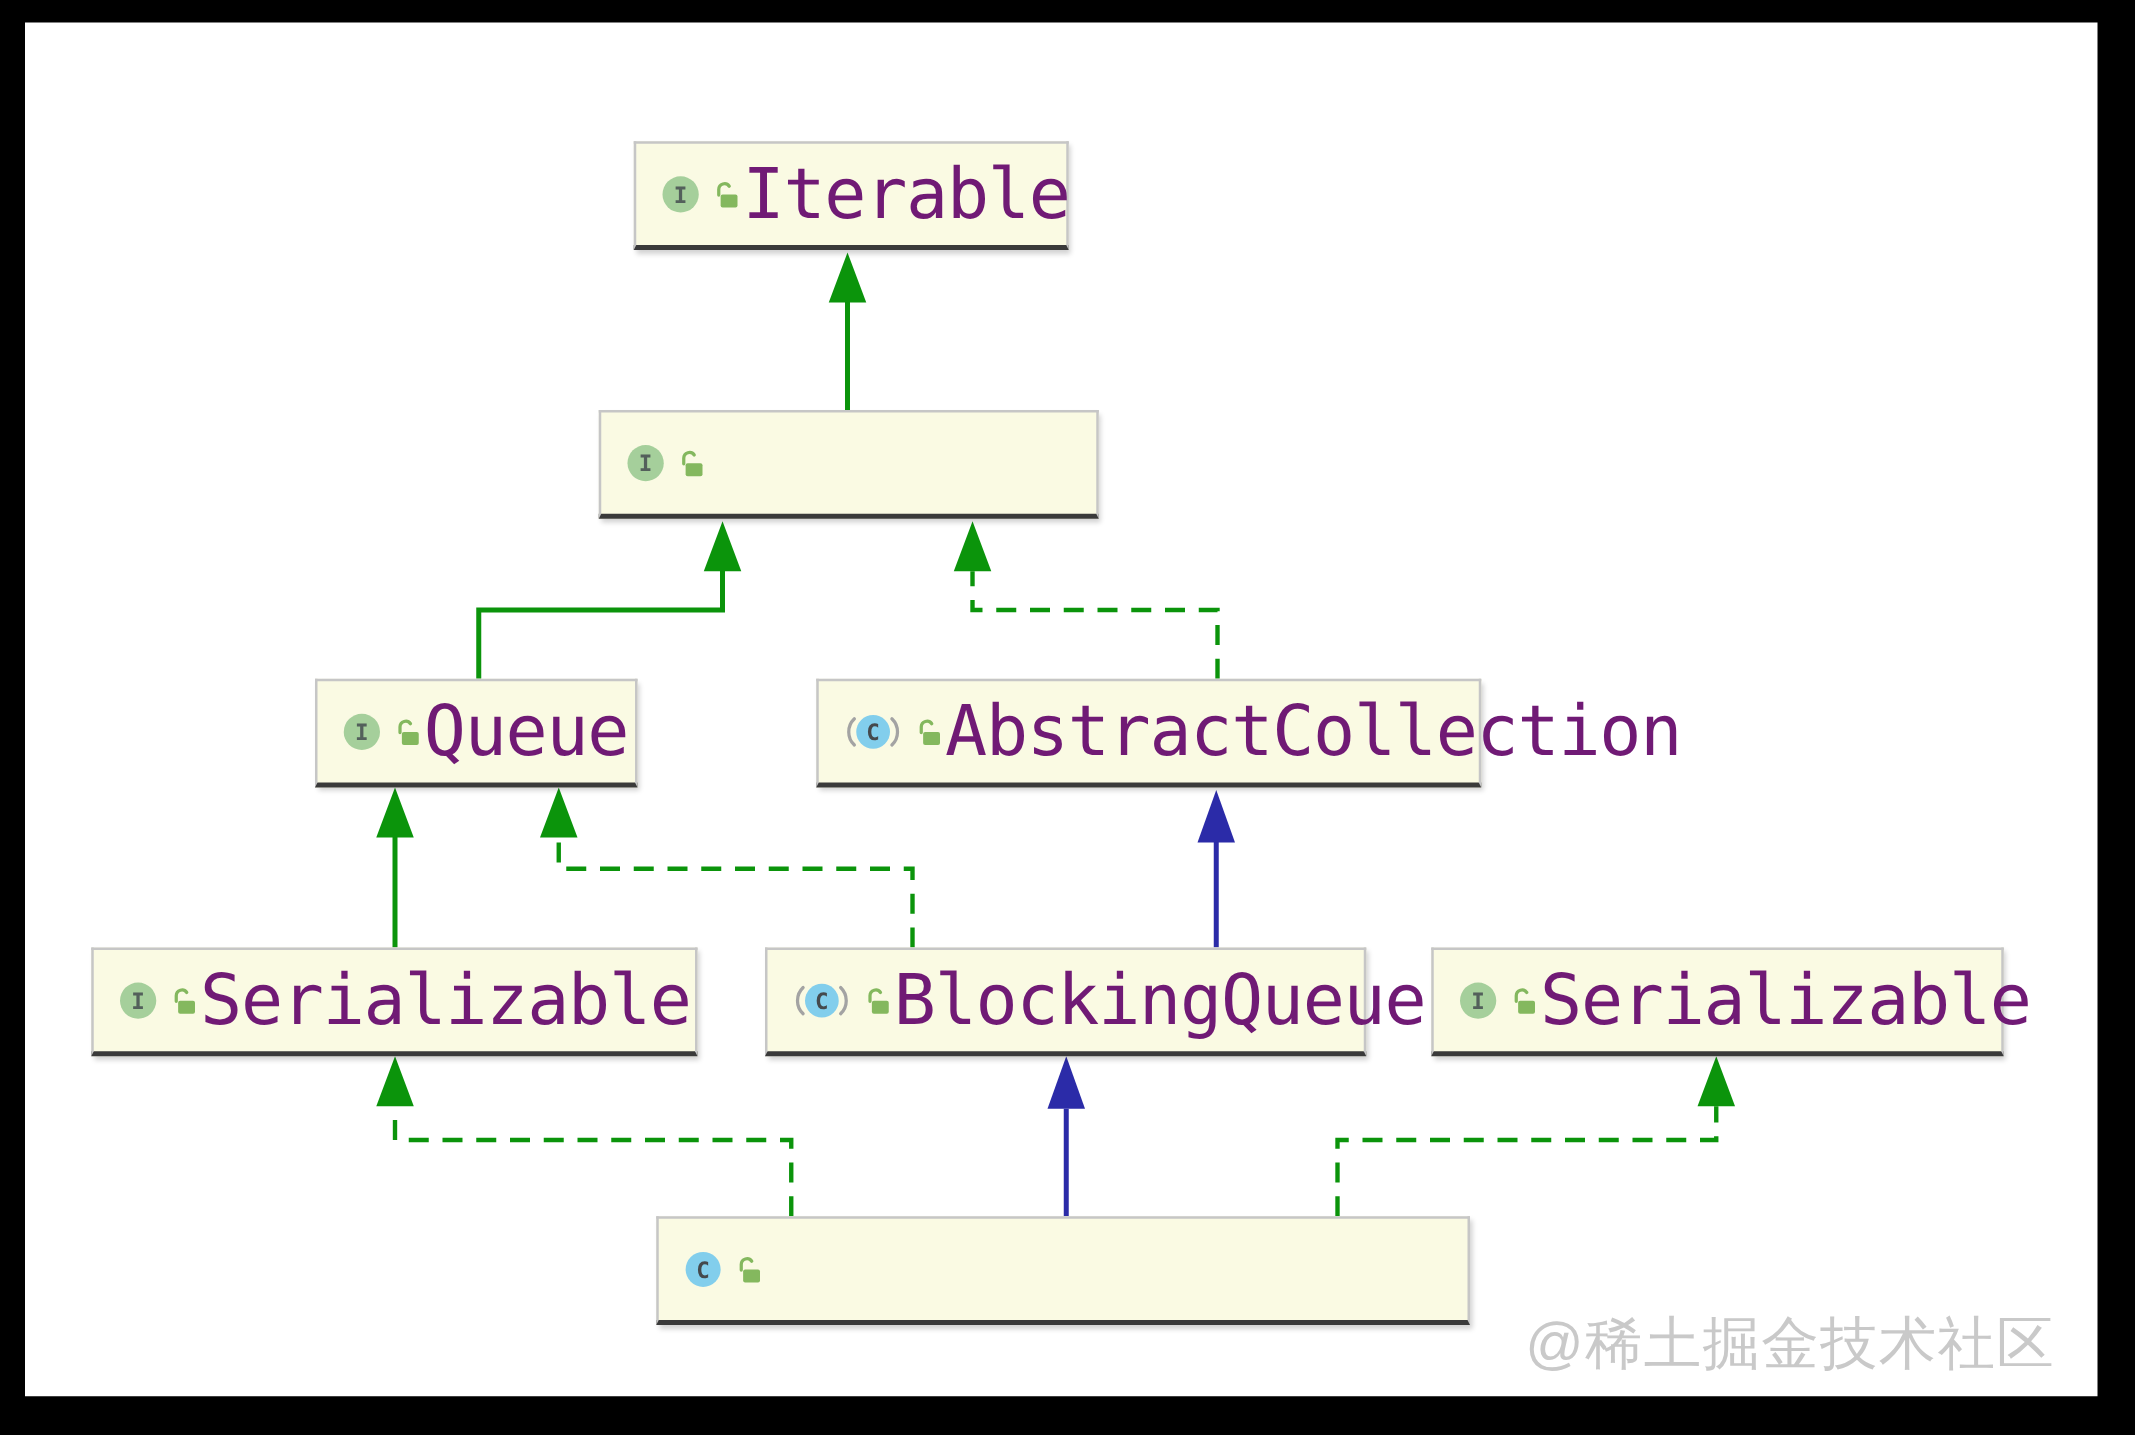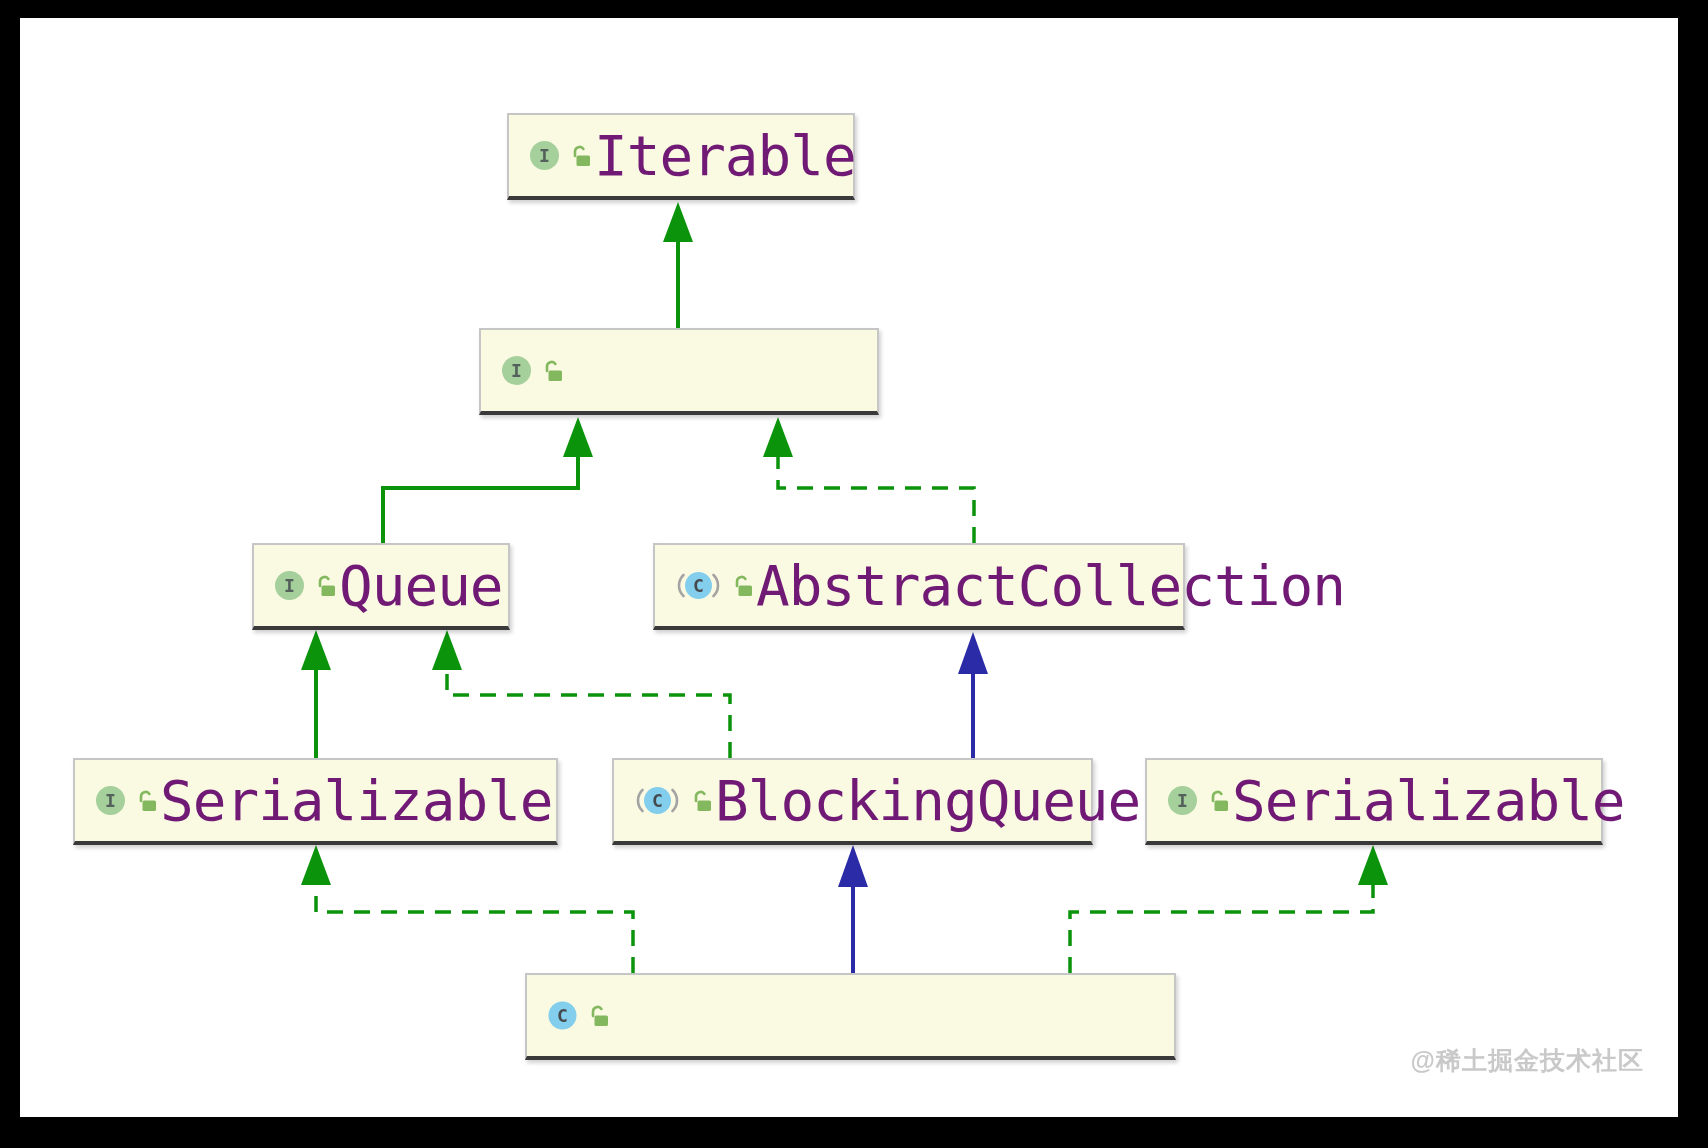--- a/index.html
+++ b/index.html
@@ -50,26 +50,25 @@
     font-weight: 500;
     color: #701a75;
     letter-spacing: -1px;
     white-space: nowrap;
   }
   .icon svg { display: block; }
   #watermark {
     position: absolute;
     top: 1044px;
     right: 64px;
-    font-size: 25px;
+    font-size: 46px;
     color: #C9C9C9;
     font-family: "Liberation Sans", "DejaVu Sans", sans-serif;
     letter-spacing: 1px;
     white-space: nowrap;
-    font-weight: bold;
   }
 </style>
 </head>
 <body>
 
 <div id="stage">
   <div id="canvas"></div>
 
   <svg id="edges" viewBox="0 0 1708 1148" xmlns="http://www.w3.org/2000/svg">
 

